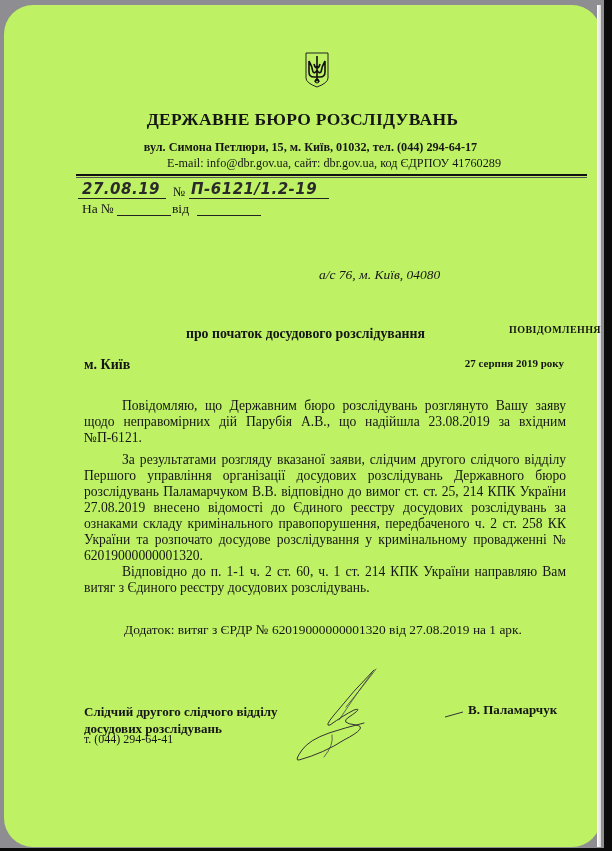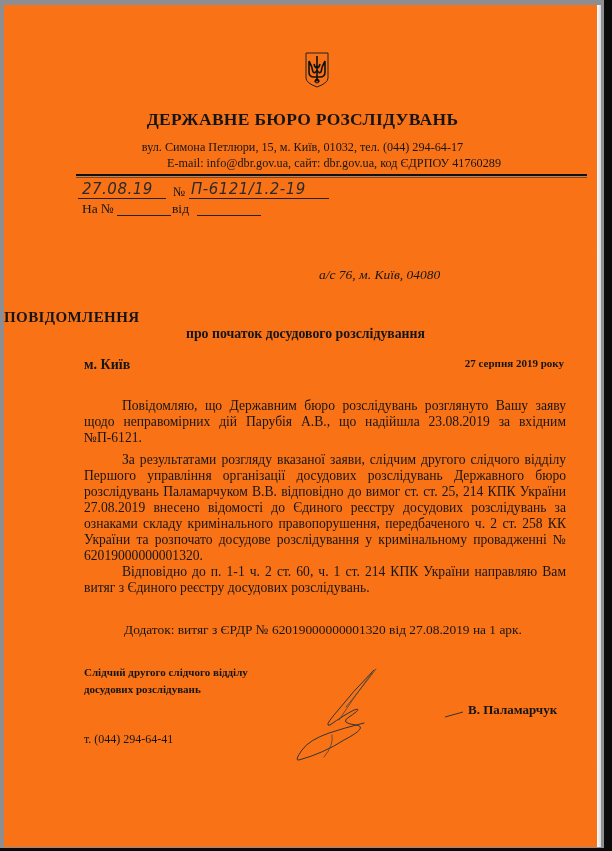--- a/index.html
+++ b/index.html
@@ -13,23 +13,24 @@
     .frame {
       position: absolute;
       left: 0; top: 0;
       width: 604px; height: 848px;
       background: #8e8e92;
     }
     .page {
       position: absolute;
       left: 4px; top: 5px;
       width: 597px; height: 842px;
-      background: #f97316;
+      background: #bef264;
       font-family: "Liberation Serif", "DejaVu Serif", serif;
       color: #151515;
+      border-radius: 29px;
     }
     .page-edge {
       position: absolute;
       right: 0; top: 0; width: 4px; height: 100%;
       background: linear-gradient(to right, #ffffff, #d8d8d8);
     }
     .abs { position: absolute; }
 
     
     .emblem {
@@ -41,41 +42,43 @@
       left: 0; width: 597px; top: 104px;
       text-align: center;
       font-weight: bold;
       font-size: 17.5px;
       letter-spacing: 0.3px;
     }
     .address-line {
       left: 0; width: 597px; top: 135px;
       text-align: center;
       font-size: 12.2px;
-      font-weight: normal;
+      font-weight: bold;
+      padding-left: 8px;
     }
     .contacts-line {
       left: 50px; width: 560px; top: 151px;
       text-align: center;
       font-size: 12.2px;
     }
     .rule-thick {
       left: 72px; top: 169px; width: 511px; height: 2px;
       background: #111;
     }
     .rule-thin {
       left: 72px; top: 172px; width: 511px; height: 1px;
       background: #555;
     }
     .hand {
       font-family: "DejaVu Sans", sans-serif;
       font-style: italic;
       font-size: 15px;
       color: #2a2a2a;
       letter-spacing: 0.5px;
+      font-weight: bold;
     }
     .reg-date { left: 78px; top: 175px; }
     .reg-no-label { left: 169px; top: 179px; font-size: 13px; }
     .reg-no-value { left: 187px; top: 175px; }
     .underline { height: 1px; background: #222; }
     .ul-date { left: 74px; top: 193px; width: 88px; }
     .ul-num { left: 185px; top: 193px; width: 140px; }
 
     .in-reply { top: 196px; left: 78px; font-size: 13.5px; }
     .ul-inreply-num { left: 113px; top: 210px; width: 54px; }
@@ -89,24 +92,24 @@
       font-size: 14.2px;
     }
     .addressee-address {
       left: 315px; top: 262px;
       font-size: 13.5px;
       font-style: italic;
     }
 
     
     .doc-title {
-      left: 0; width: 597px; top: 304px;
-      text-align: left;
-      font-weight: bold;
-      font-size: 15px;
+      left: 0; width: 597px; top: 319px;
+      text-align: right;
+      font-weight: bold;
+      font-size: 10px;
       letter-spacing: 0.4px;
     }
     .doc-subtitle {
       left: 0; width: 603px; top: 321px;
       text-align: center;
       font-weight: bold;
       font-size: 13.8px;
     }
     .city {
       left: 80px; top: 352px;
@@ -134,23 +137,23 @@
     .body-text p + p { margin-top: 6px; }
     .body-text p.tight { margin-top: 0; }
 
     .attachment {
       left: 120px; top: 617px;
       font-size: 13.4px;
     }
 
     
     .sig-position {
-      left: 80px; top: 659px;
-      font-weight: bold;
-      font-size: 11px;
+      left: 80px; top: 698px;
+      font-weight: bold;
+      font-size: 13px;
       line-height: 17px;
     }
     .sig-phone {
       left: 80px; top: 727px;
       font-size: 12px;
     }
     .signature {
       left: 290px; top: 660px;
       width: 140px; height: 100px;
     }

